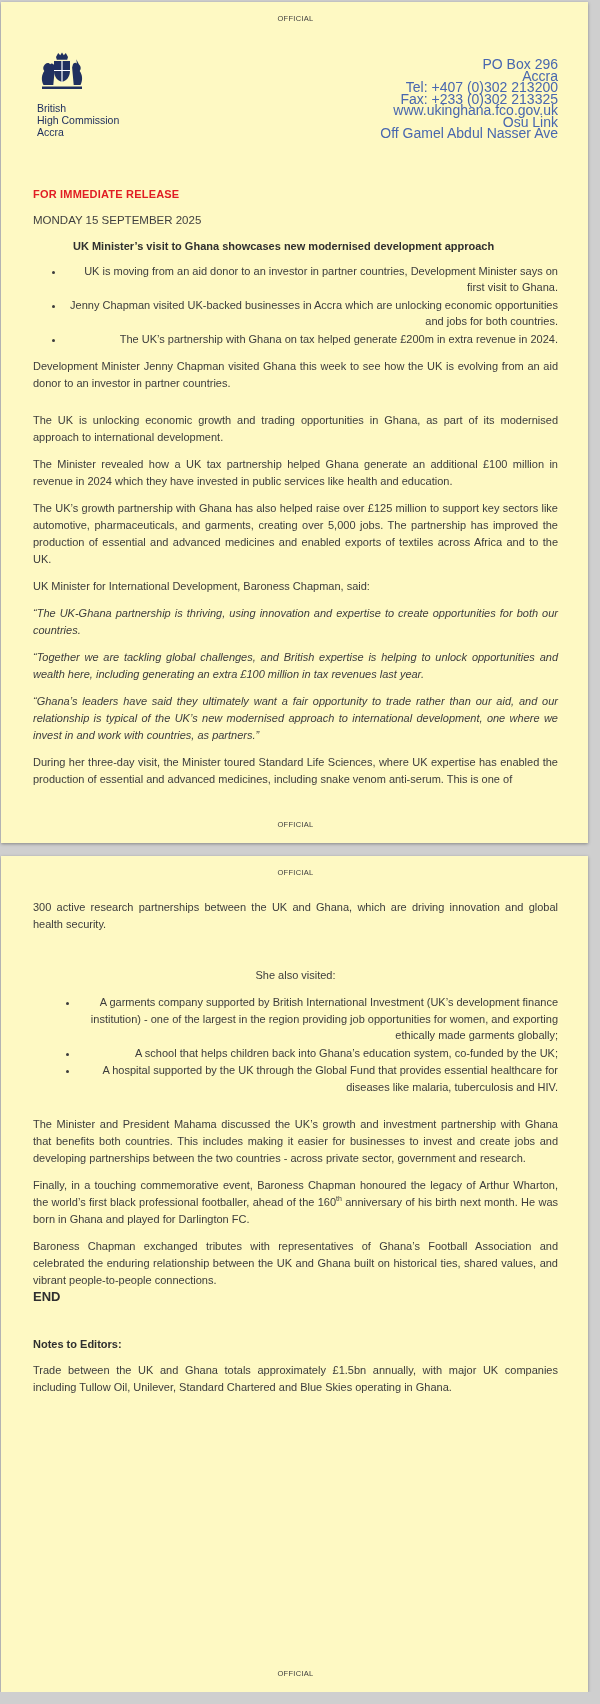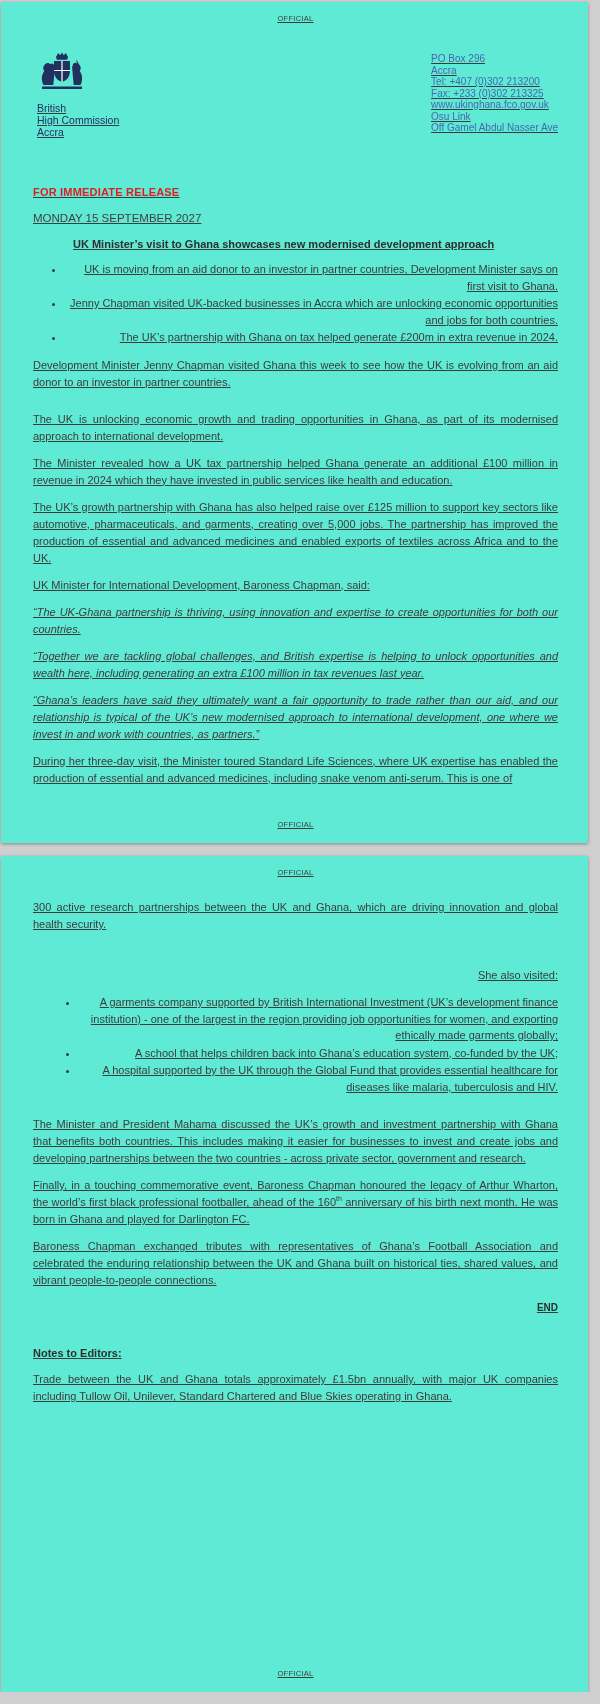--- a/index.html
+++ b/index.html
@@ -8,27 +8,26 @@
     background: #cfcfcf;
     font-family: "Liberation Sans", sans-serif;
     color: #3c3c3c;
     -webkit-font-smoothing: antialiased;
   }
   .doc { width: 600px; }
   .page {
     box-sizing: border-box;
     width: 587px;
     margin-left: 1px;
-    background: #5eead4;
+    background: #fef9c3;
     display: flex;
     flex-direction: column;
     padding: 12px 30px 14px 32px;
     box-shadow: 0 1px 3px rgba(0,0,0,0.35);
     overflow: hidden;
-    text-decoration: underline;
   }
   .page-1 { height: 841px; margin-top: 2px; }
   .page-2 { height: 836px; margin-top: 13px; }
 
   .official {
     flex: 0 0 auto;
     font-size: 7.5px;
     line-height: 9px;
     letter-spacing: 0.3px;
     color: #3d3d3d;
@@ -44,24 +43,25 @@
   }
   .logo-block { margin-left: 4px; }
   .crest { display: block; }
   .logo-text {
     color: #20305f;
     font-size: 10.5px;
     line-height: 12px;
     margin-top: 5px;
   }
   .contact {
+    text-align: right;
     color: #4867af;
-    font-size: 10px;
+    font-size: 14px;
     line-height: 11.5px;
-    margin-top: 2px;
+    margin-top: 8px;
   }
 
   .release {
     margin-top: 48px;
     color: #e11d24;
     font-weight: bold;
     font-size: 11px;
     letter-spacing: 0.2px;
   }
   .dateline {
@@ -91,30 +91,29 @@
 
   p.body {
     font-size: 11px;
     line-height: 17px;
     text-align: justify;
     margin: 10px 0 0 0;
   }
   p.first-after-bullets { margin-top: 20px; }
   p.quote { font-style: italic; }
   p.intro { margin-top: 22px; }
-  p.visited-label { text-align: right; margin-top: 34px; }
+  p.visited-label { text-align: center; margin-top: 34px; }
   p.mahama { margin-top: 20px; }
 
   sup { font-size: 7px; line-height: 0; vertical-align: super; }
 
   .end-line {
-    margin-top: 13px;
-    text-align: right;
-    font-weight: bold;
-    font-size: 10px;
+    text-align: left;
+    font-weight: bold;
+    font-size: 13px;
     color: #2f2f2f;
   }
   .notes-heading {
     margin-top: 34px;
     font-weight: bold;
     font-size: 11px;
     color: #2f2f2f;
   }
   p.notes-body { margin-top: 12px; }
 </style>
@@ -151,21 +150,21 @@
         <div>Accra</div>
         <div>Tel: +407 (0)302 213200</div>
         <div>Fax: +233 (0)302 213325</div>
         <div>www.ukinghana.fco.gov.uk</div>
         <div>Osu Link</div>
         <div>Off Gamel Abdul Nasser Ave</div>
       </div>
     </div>
 
     <div class="release">FOR IMMEDIATE RELEASE</div>
-    <div class="dateline">MONDAY 15 SEPTEMBER 2027</div>
+    <div class="dateline">MONDAY 15 SEPTEMBER 2025</div>
     <div class="headline">UK Minister’s visit to Ghana showcases new modernised development approach</div>
 
     <ul class="bullets">
       <li>UK is moving from an aid donor to an investor in partner countries, Development Minister says on first visit to Ghana.</li>
       <li>Jenny Chapman visited UK-backed businesses in Accra which are unlocking economic opportunities and jobs for both countries.</li>
       <li>The UK’s partnership with Ghana on tax helped generate £200m in extra revenue in 2024.</li>
     </ul>
 
     <p class="body">Development Minister Jenny Chapman visited Ghana this week to see how the UK is evolving from an aid donor to an investor in partner countries.</p>
     <p class="body first-after-bullets">The UK is unlocking economic growth and trading opportunities in Ghana, as part of its modernised approach to international development.</p>

